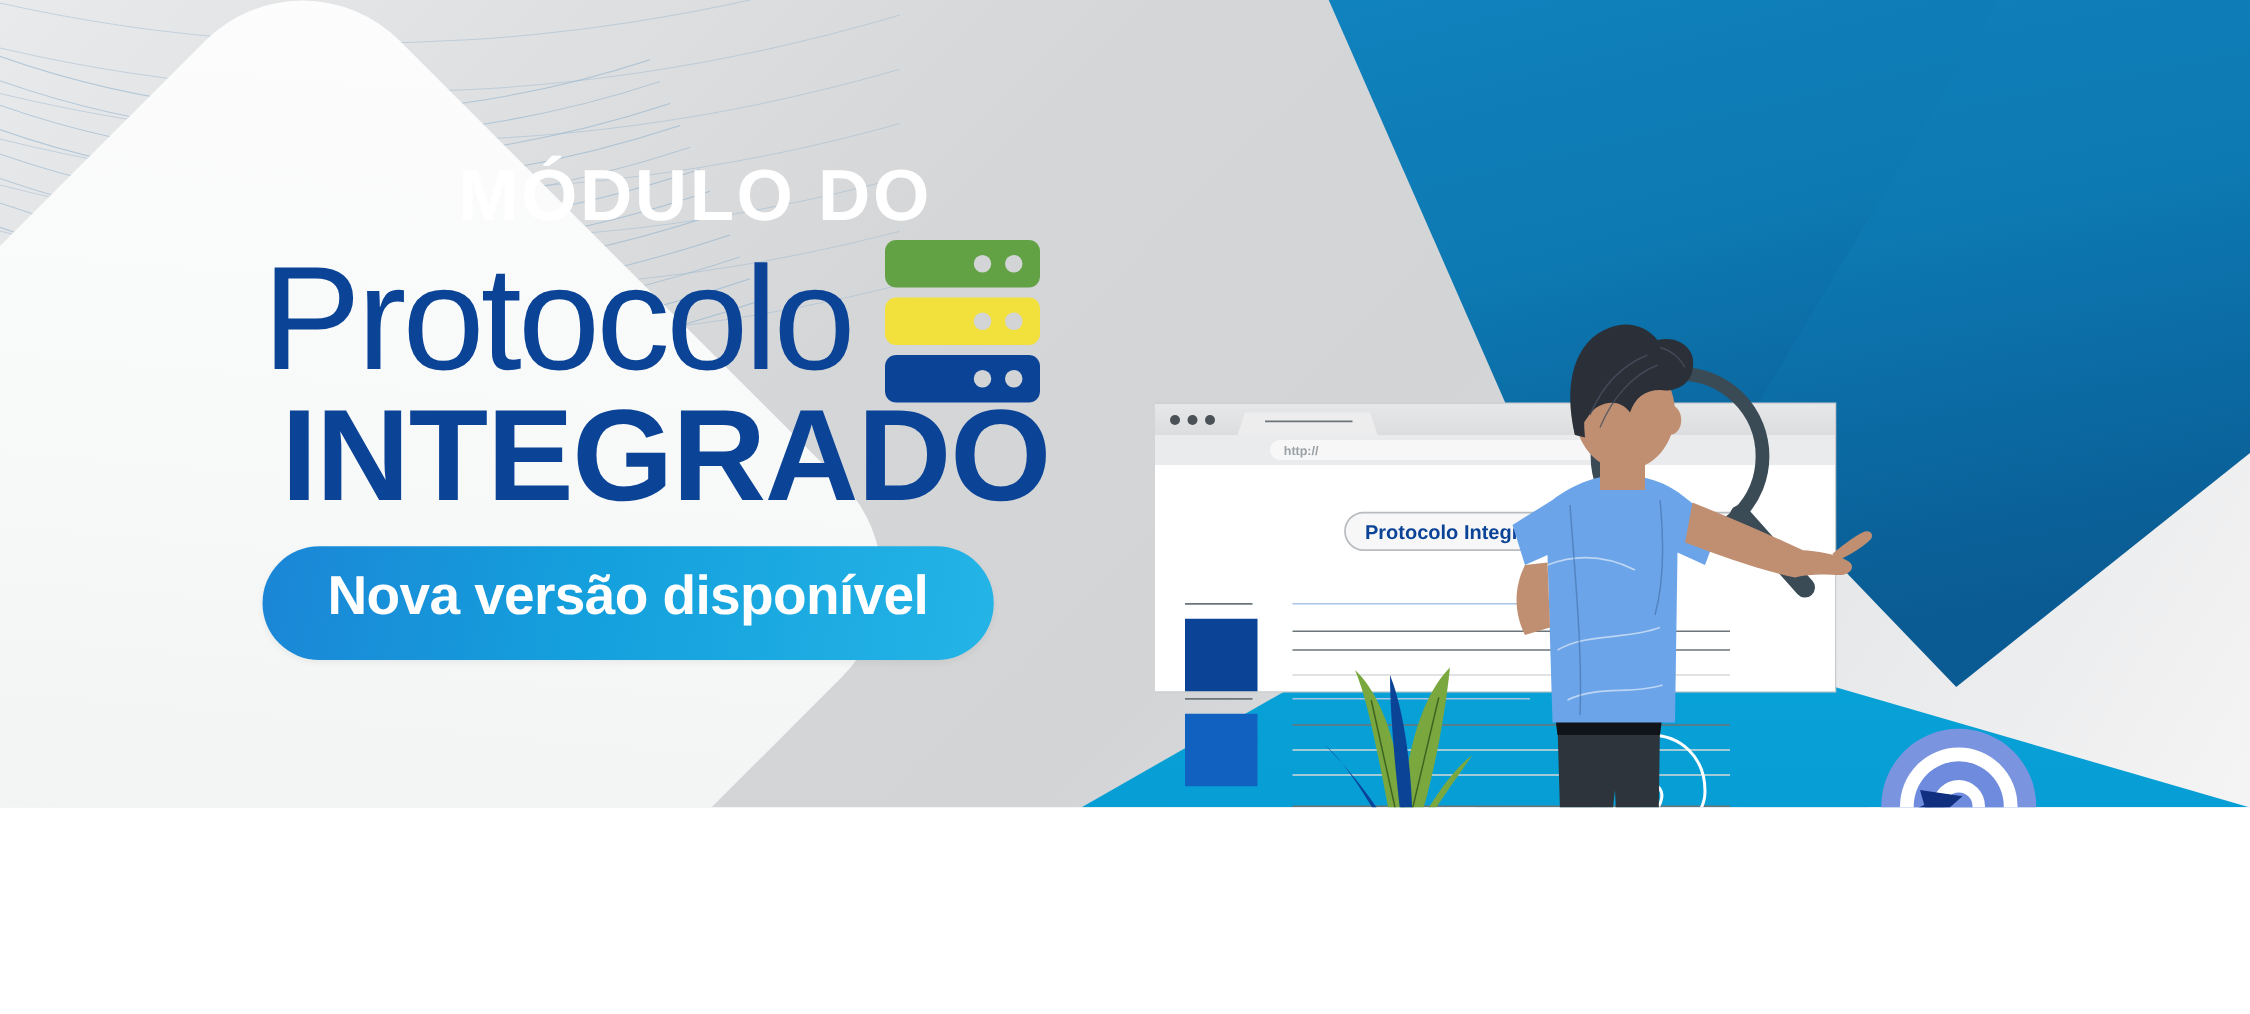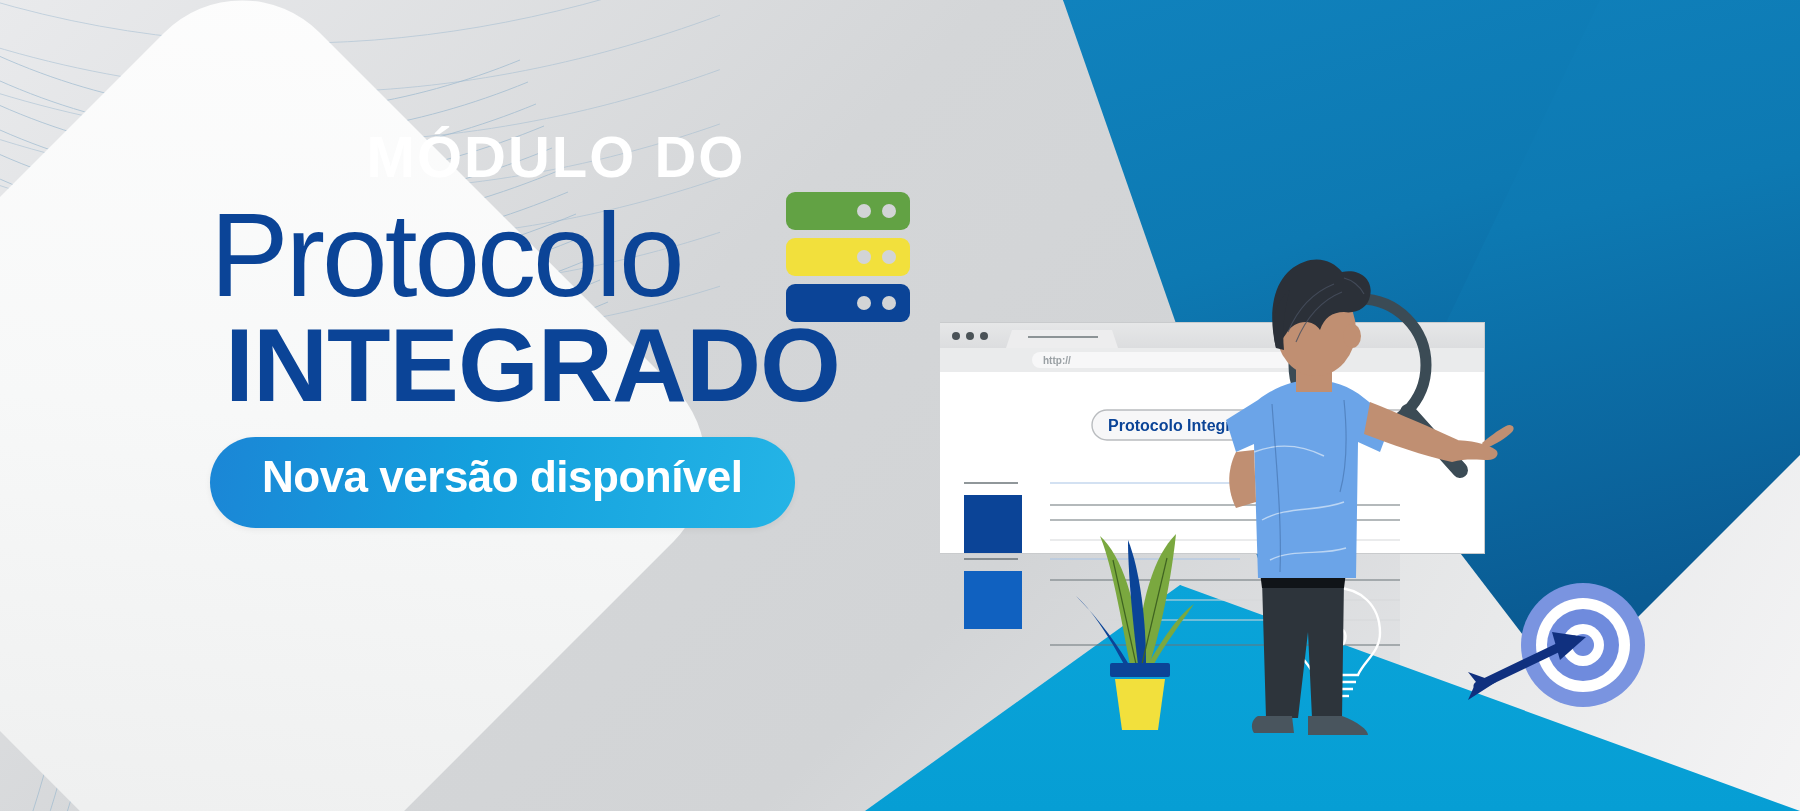--- a/index.html
+++ b/index.html
@@ -2,21 +2,21 @@
 <html lang="pt-BR"><head>
 <meta charset="utf-8">
 <title>Banner Protocolo Integrado</title>
 <style>
   html,body{margin:0;padding:0;background:#ffffff;}
   *{box-sizing:border-box;}
 
   .banner{
     position:relative;
     width:1800px;
-    height:811px;
+    height:646px;
     overflow:hidden;
     font-family:"Liberation Sans","DejaVu Sans",sans-serif;
     background:linear-gradient(135deg,#e9eaec 0%,#d4d6d8 38%,#d2d4d6 60%,#e7e8ea 88%,#f3f3f4 100%);
   }
 
   
   .bg-layer{position:absolute;inset:0;pointer-events:none;}
   .bg-layer svg{display:block;width:100%;height:100%;}
 
   
@@ -44,21 +44,20 @@
     line-height:1;
     text-align:center;
     margin:0 0 2px 0;
     padding-right:8px;
   }
   .title-row{
     display:flex;
     align-items:center;
     gap:26px;
     margin:0;
-    justify-content:space-between;
   }
   .title-main{
     color:#0b4497;
     font-size:118px;
     font-weight:normal;
     line-height:0.92;
     letter-spacing:-3px;
     margin:0;
   }
   
@@ -94,21 +93,21 @@
     letter-spacing:-0.5px;
     line-height:1.05;
     border:none;
     cursor:pointer;
     box-shadow:0 2px 6px rgba(0,0,0,0.06);
   }
 
   
   .illustration{
     position:absolute;
-    right:0; top:0;
+    right:16px; top:0;
     width:860px; height:811px;
     z-index:4;
   }
   .illustration svg{display:block;width:100%;height:100%;}
 </style>
 </head>
 <body>
 
 <div class="banner">
 

